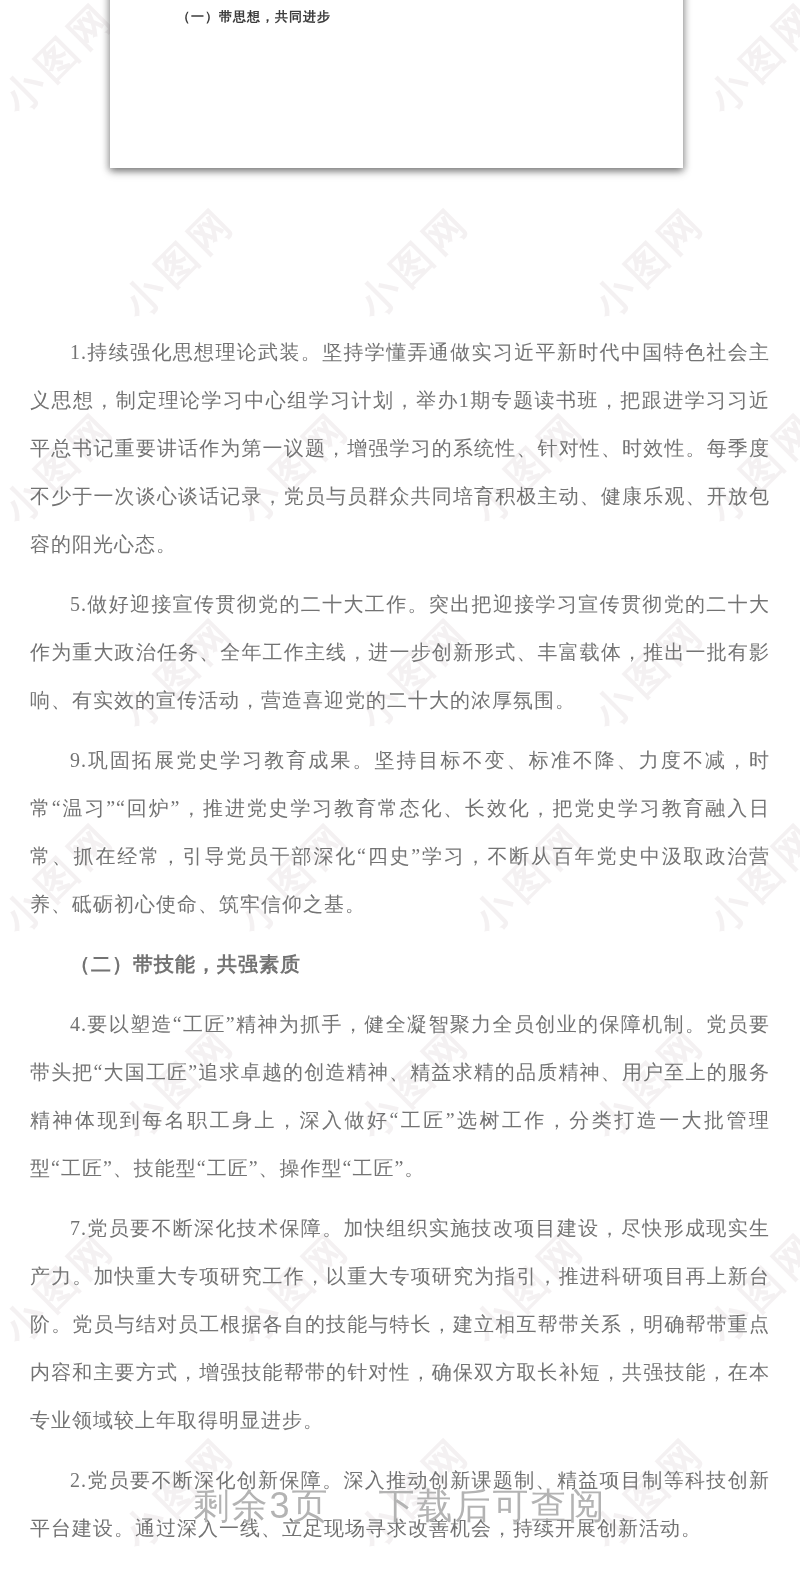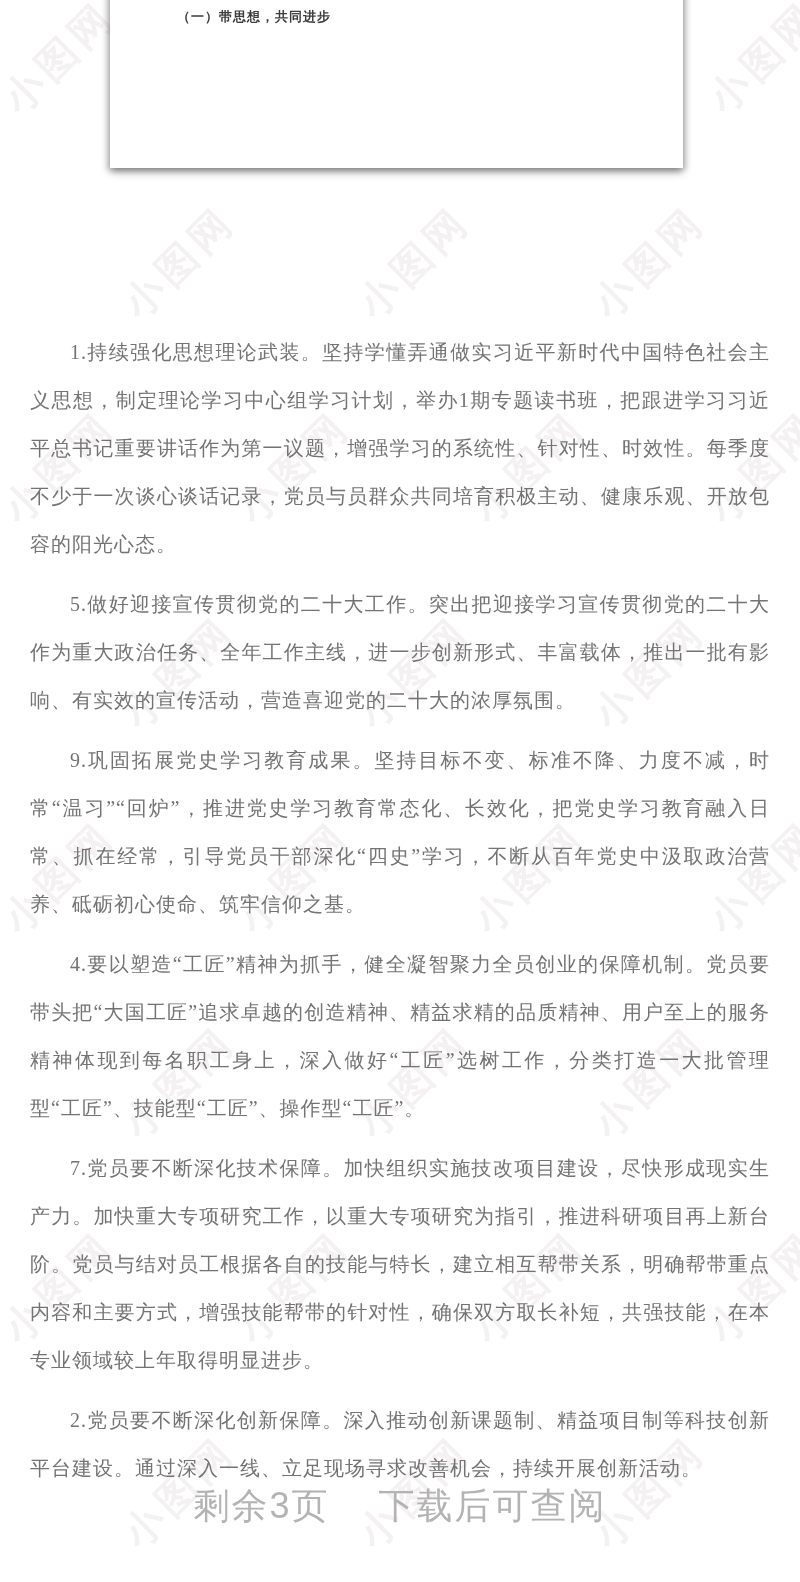--- a/index.html
+++ b/index.html
@@ -127,20 +127,21 @@
   </div>
 
 <div class="page-card">
   <div class="page-card-heading">（一）带思想，共同进步</div>
 </div>
 
 <div class="content">
   <p class="para">1.持续强化思想理论武装。坚持学懂弄通做实习近平新时代中国特色社会主义思想，制定理论学习中心组学习计划，举办1期专题读书班，把跟进学习习近平总书记重要讲话作为第一议题，增强学习的系统性、针对性、时效性。每季度不少于一次谈心谈话记录，党员与员群众共同培育积极主动、健康乐观、开放包容的阳光心态。</p>
   <p class="para">5.做好迎接宣传贯彻党的二十大工作。突出把迎接学习宣传贯彻党的二十大作为重大政治任务、全年工作主线，进一步创新形式、丰富载体，推出一批有影响、有实效的宣传活动，营造喜迎党的二十大的浓厚氛围。</p>
   <p class="para">9.巩固拓展党史学习教育成果。坚持目标不变、标准不降、力度不减，时常“温习”“回炉”，推进党史学习教育常态化、长效化，把党史学习教育融入日常、抓在经常，引导党员干部深化“四史”学习，不断从百年党史中汲取政治营养、砥砺初心使命、筑牢信仰之基。</p>
+  <p class="para heading">（二）带技能，共强素质</p>
   <p class="para">4.要以塑造“工匠”精神为抓手，健全凝智聚力全员创业的保障机制。党员要带头把“大国工匠”追求卓越的创造精神、精益求精的品质精神、用户至上的服务精神体现到每名职工身上，深入做好“工匠”选树工作，分类打造一大批管理型“工匠”、技能型“工匠”、操作型“工匠”。</p>
   <p class="para">7.党员要不断深化技术保障。加快组织实施技改项目建设，尽快形成现实生产力。加快重大专项研究工作，以重大专项研究为指引，推进科研项目再上新台阶。党员与结对员工根据各自的技能与特长，建立相互帮带关系，明确帮带重点内容和主要方式，增强技能帮带的针对性，确保双方取长补短，共强技能，在本专业领域较上年取得明显进步。</p>
   <p class="para">2.党员要不断深化创新保障。深入推动创新课题制、精益项目制等科技创新平台建设。通过深入一线、立足现场寻求改善机会，持续开展创新活动。</p>
 </div>
 
 <div class="footer-notice">
   <span>剩余3页</span><span class="hint">下载后可查阅</span>
 </div>
 
 </body></html>

